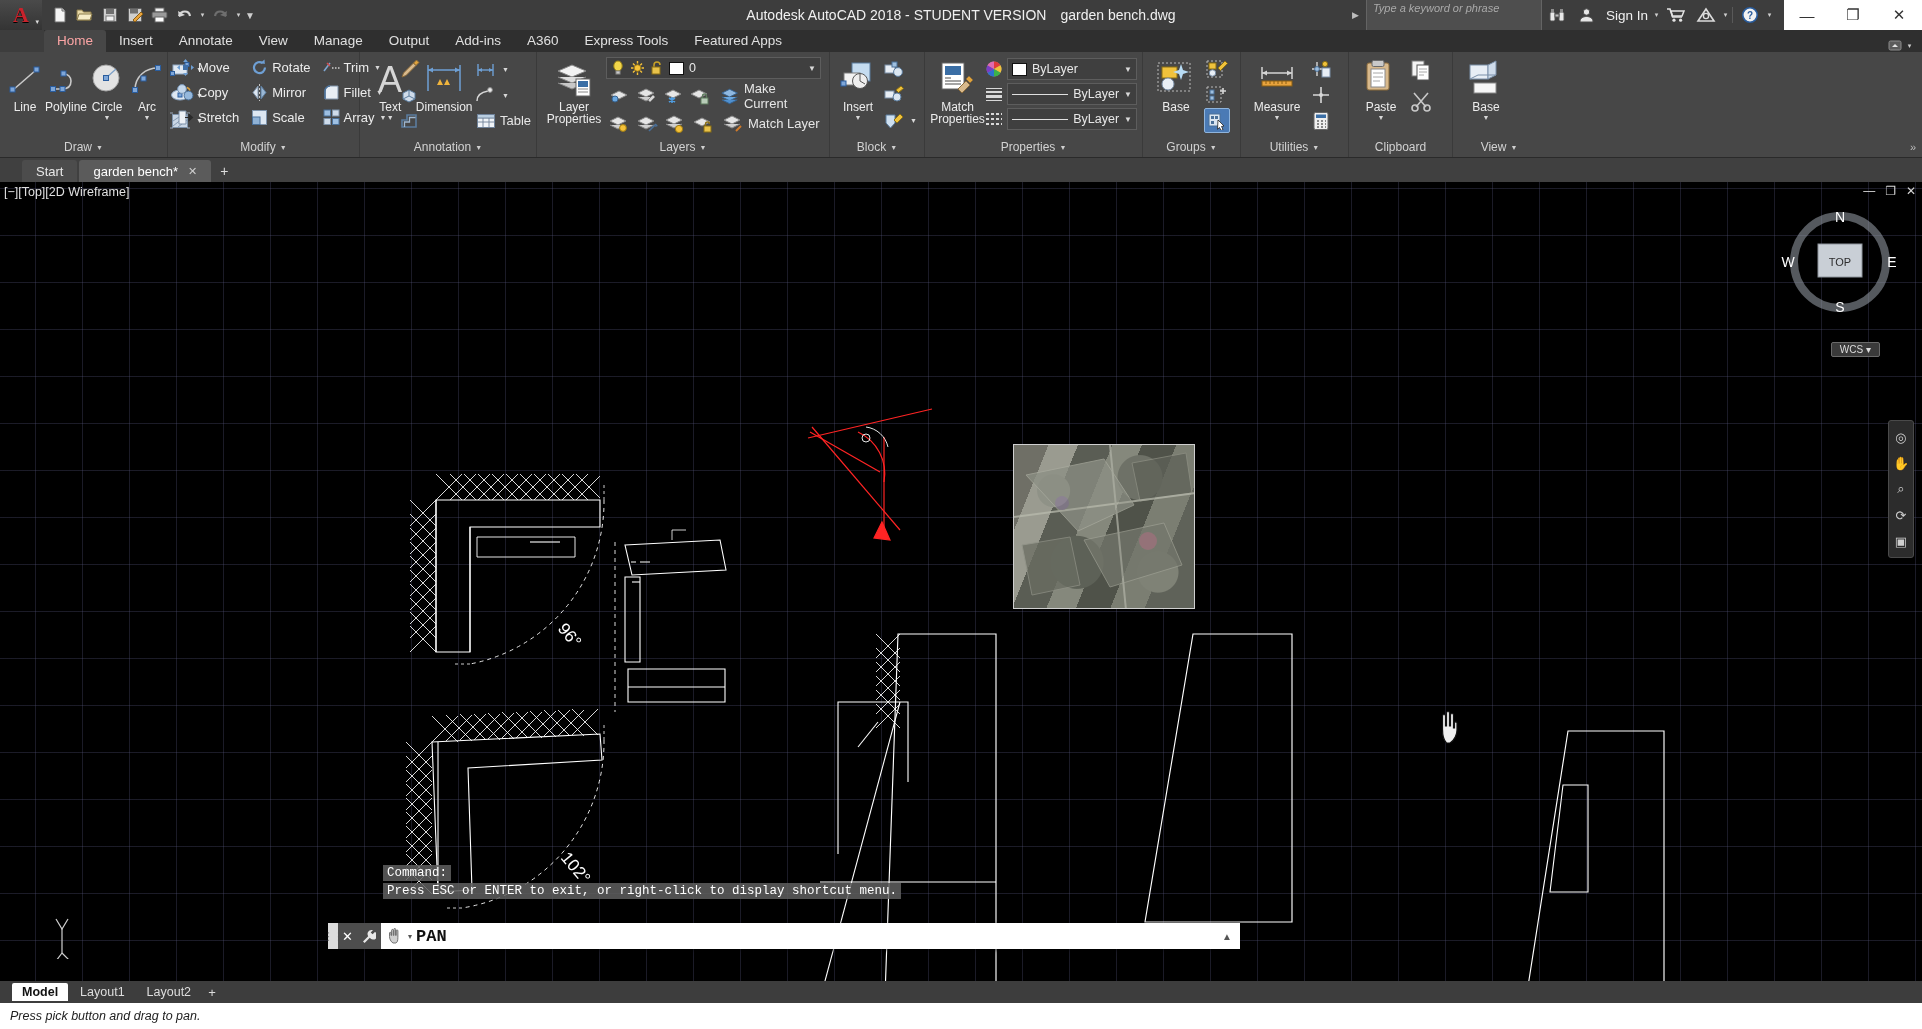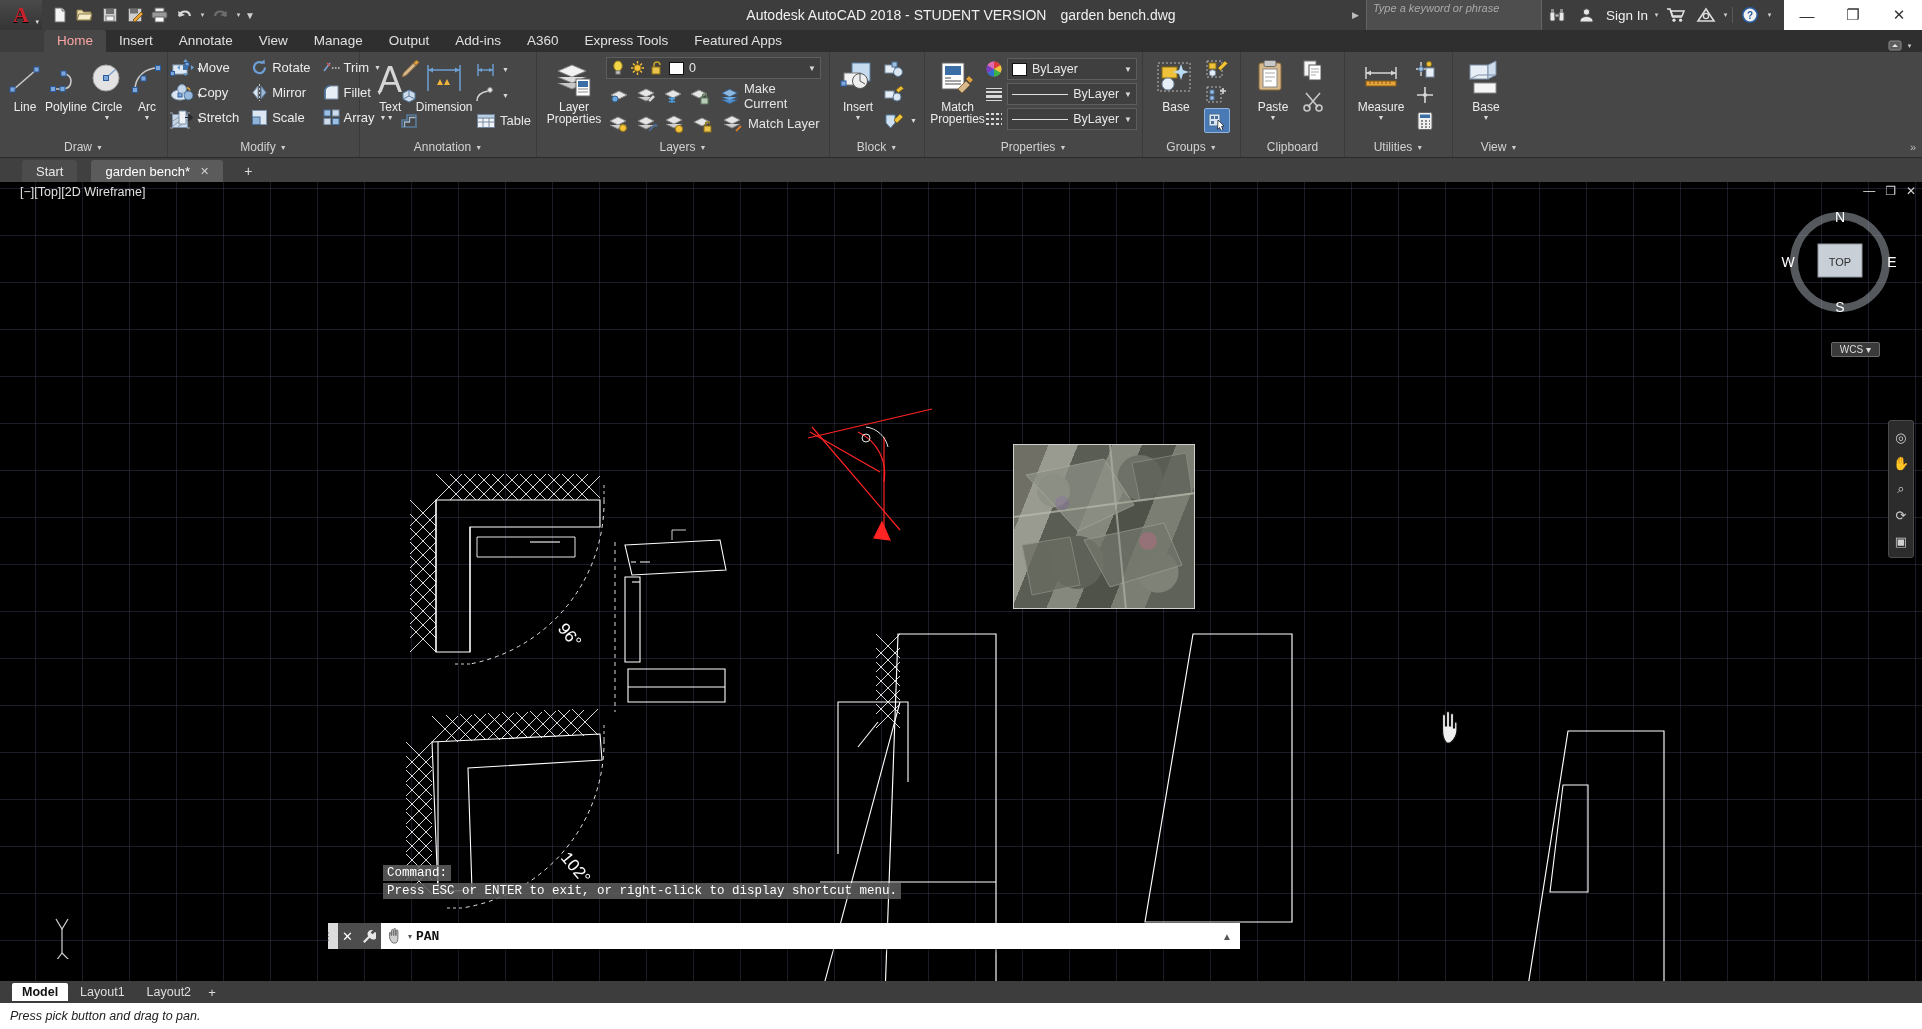--- a/index.html
+++ b/index.html
@@ -82,28 +82,28 @@
   .combo{
     height:22px;background:#3f3f3f;border:1px solid #5d5d5d;display:flex;align-items:center;
     gap:5px;padding:0 4px;color:#e8e8e8;font-size:12.5px;
   }
   .combo .arrow{margin-left:auto;font-size:8px;color:#d8d8d8;}
   .swatch{width:15px;height:13px;background:#fff;border:1px solid #111;}
 
   
   .filetabs{height:24px;background:#404040;display:flex;align-items:flex-end;flex:0 0 24px;}
   .ftab{height:22px;display:flex;align-items:center;padding:0 14px;font-size:13px;color:#e8e8e8;
-        background:#4c4c4c;margin-right:14px;border-radius:3px 3px 0 0;cursor:default;}
+        background:#4c4c4c;margin-right:2px;border-radius:3px 3px 0 0;cursor:default;}
   .ftab.active{background:#5b5b5b;color:#fff;}
   .ftab .x{margin-left:10px;font-size:11px;color:#cfcfcf;}
   .ftab-add{width:22px;height:22px;display:flex;align-items:center;justify-content:center;font-size:14px;color:#ddd;}
 
   
   .canvas{flex:1;position:relative;background:#000;overflow:hidden;}
-  .vplabel{position:absolute;left:20px;top:3px;font-size:12.5px;color:#e0e0e0;z-index:6;}
+  .vplabel{position:absolute;left:4px;top:3px;font-size:12.5px;color:#e0e0e0;z-index:6;}
   .vpctrl{position:absolute;right:6px;top:2px;display:flex;gap:10px;z-index:6;color:#d6d6d6;font-size:12px;}
   .grid{position:absolute;inset:0;
     background-image:
       linear-gradient(to right, rgba(90,90,130,.30) 1px, transparent 1px),
       linear-gradient(to bottom, rgba(90,90,130,.30) 1px, transparent 1px);
     background-size:47px 47px; background-position:-12px 6px;}
   .ucs{position:absolute;left:48px;bottom:22px;z-index:6;}
   .cursor-hand{position:absolute;left:1427px;top:528px;z-index:9;font-size:26px;color:#f2f2f2;
                transform:scaleX(-1);}
 
@@ -119,21 +119,21 @@
   .cmdhist{position:absolute;left:383px;bottom:82px;z-index:8;display:flex;flex-direction:column;gap:2px;}
   .cmdhist span{font-family:"Liberation Mono", monospace;font-size:12.5px;color:#fff;
     background:rgba(95,95,95,.85);padding:1px 4px;align-self:flex-start;white-space:nowrap;}
   .cmdline{position:absolute;left:328px;bottom:32px;width:912px;height:26px;background:#fff;
     display:flex;align-items:center;z-index:9;box-shadow:0 1px 4px rgba(0,0,0,.6);}
   .cmd-grip{width:10px;height:26px;background:#dcdcdc;display:flex;align-items:center;justify-content:center;
             color:#8a8a8a;font-size:11px;letter-spacing:-1px;}
   .cmd-close{width:19px;height:26px;background:#4d4d4d;color:#fff;display:flex;align-items:center;justify-content:center;font-size:13px;}
   .cmd-tool{width:24px;height:26px;background:#4d4d4d;color:#e8e8e8;display:flex;align-items:center;justify-content:center;font-size:12px;}
   .cmd-prompt{display:flex;align-items:center;gap:4px;padding:0 6px;flex:1;}
-  .cmd-text{font-family:"Liberation Mono", monospace;font-size:13px;font-weight:bold;color:#111;}
+  .cmd-text{font-family:"Liberation Mono", monospace;font-size:17px;font-weight:bold;color:#111;}
   .cmd-up{padding-right:8px;color:#555;font-size:10px;}
 
   
   .layouts{height:22px;background:#3d3d3d;display:flex;align-items:center;flex:0 0 22px;padding-left:12px;gap:2px;}
   .ltab{padding:2px 10px;font-size:12.5px;color:#dedede;border-radius:2px 2px 0 0;cursor:default;}
   .ltab.active{background:#fff;color:#111;font-weight:bold;}
   .ltab-add{width:18px;text-align:center;color:#ddd;font-size:13px;}
   .statusbar{height:26px;background:#fff;color:#222;display:flex;align-items:center;flex:0 0 26px;
              padding-left:10px;font-size:12.5px;font-style:italic;}
 
@@ -818,56 +818,20 @@
               </svg>
             </span>
         </div>
       </div>
       <div class="panel-title">
         <span>Groups</span>
         <span class="cd">▼</span>
       </div>
     </div>
 
-    <div class="panel" style="width:104px">
-      <div class="panel-body">
-        <div class="big" style="width:54px">
-          <span class="ico">
-            <svg width="42" height="40" viewBox="0 0 42 40">
-                <rect x="7" y="4" width="22" height="27" rx="2" fill="#d8b98c" stroke="#8a6a3a"></rect>
-                <rect x="12" y="1.5" width="12" height="6" rx="1.5" fill="#c9c9c9" stroke="#6a6a6a"></rect>
-                <rect x="11" y="10" width="14" height="18" fill="#fff" stroke="#8a8a8a"></rect>
-                <path d="M13 14h10M13 18h10M13 22h7" stroke="#a8a8a8"></path>
-              </svg>
-          </span>
-          <span class="lbl">Paste</span>
-          <span class="dd">▼</span>
-        </div>
-        <div class="minigrid" style="justify-content:flex-start;gap:6px">
-          <span class="mbtn">
-              <svg width="24" height="22" viewBox="0 0 24 22">
-                <rect x="3" y="2" width="12" height="15" fill="#f4f4f4" stroke="#7a7a7a"></rect>
-                <rect x="8" y="6" width="12" height="15" fill="#fff" stroke="#555"></rect>
-                <path d="M10 10h8M10 13h8M10 16h5" stroke="#aaa"></path>
-              </svg>
-            </span>
-          <span class="mbtn">
-              <svg width="24" height="22" viewBox="0 0 24 22">
-                <path d="M5 3l12 14M19 3L7 17" stroke="#c8c8c8" stroke-width="1.6"></path>
-                <circle cx="6" cy="18" r="3" fill="none" stroke="#c8c8c8" stroke-width="1.6"></circle>
-                <circle cx="18" cy="18" r="3" fill="none" stroke="#c8c8c8" stroke-width="1.6"></circle>
-              </svg>
-            </span>
-        </div>
-      </div>
-      <div class="panel-title">
-        <span>Clipboard</span>
-      </div>
-    </div>
-
     <div class="panel" style="width:108px">
       <div class="panel-body">
         <div class="big" style="width:62px">
           <span class="ico">
             <svg width="46" height="40" viewBox="0 0 46 40">
                 <line x1="8" y1="8" x2="8" y2="20" stroke="#d4d4d4" stroke-width="1.5"></line>
                 <line x1="38" y1="8" x2="38" y2="20" stroke="#d4d4d4" stroke-width="1.5"></line>
                 <line x1="8" y1="14" x2="38" y2="14" stroke="#d4d4d4" stroke-width="1.5"></line>
                 <path d="M8 14l5-2.5v5zM38 14l-5-2.5v5z" fill="#d4d4d4"></path>
                 <rect x="8" y="22" width="30" height="5" fill="#e8a33d" stroke="#8a5f14"></rect>
@@ -897,20 +861,56 @@
                 <rect x="4" y="1.5" width="14" height="17" rx="1.5" fill="#f0f0f0" stroke="#666"></rect>
                 <rect x="6" y="3.5" width="10" height="3.5" fill="#3a6ea5"></rect>
                 <path d="M7 10h2M11 10h2M15 10h1M7 13h2M11 13h2M15 13h1M7 16h2M11 16h2M15 16h1" stroke="#666" stroke-width="1.6"></path>
               </svg>
             </span>
         </div>
       </div>
       <div class="panel-title">
         <span>Utilities</span>
         <span class="cd">▼</span>
+      </div>
+    </div>
+
+    <div class="panel" style="width:104px">
+      <div class="panel-body">
+        <div class="big" style="width:54px">
+          <span class="ico">
+            <svg width="42" height="40" viewBox="0 0 42 40">
+                <rect x="7" y="4" width="22" height="27" rx="2" fill="#d8b98c" stroke="#8a6a3a"></rect>
+                <rect x="12" y="1.5" width="12" height="6" rx="1.5" fill="#c9c9c9" stroke="#6a6a6a"></rect>
+                <rect x="11" y="10" width="14" height="18" fill="#fff" stroke="#8a8a8a"></rect>
+                <path d="M13 14h10M13 18h10M13 22h7" stroke="#a8a8a8"></path>
+              </svg>
+          </span>
+          <span class="lbl">Paste</span>
+          <span class="dd">▼</span>
+        </div>
+        <div class="minigrid" style="justify-content:flex-start;gap:6px">
+          <span class="mbtn">
+              <svg width="24" height="22" viewBox="0 0 24 22">
+                <rect x="3" y="2" width="12" height="15" fill="#f4f4f4" stroke="#7a7a7a"></rect>
+                <rect x="8" y="6" width="12" height="15" fill="#fff" stroke="#555"></rect>
+                <path d="M10 10h8M10 13h8M10 16h5" stroke="#aaa"></path>
+              </svg>
+            </span>
+          <span class="mbtn">
+              <svg width="24" height="22" viewBox="0 0 24 22">
+                <path d="M5 3l12 14M19 3L7 17" stroke="#c8c8c8" stroke-width="1.6"></path>
+                <circle cx="6" cy="18" r="3" fill="none" stroke="#c8c8c8" stroke-width="1.6"></circle>
+                <circle cx="18" cy="18" r="3" fill="none" stroke="#c8c8c8" stroke-width="1.6"></circle>
+              </svg>
+            </span>
+        </div>
+      </div>
+      <div class="panel-title">
+        <span>Clipboard</span>
       </div>
     </div>
 
     <div class="panel" style="width:92px;border-right:none">
       <div class="panel-body">
         <div class="big" style="width:56px">
           <span class="ico">
             <svg width="44" height="40" viewBox="0 0 44 40">
                 <rect x="6" y="6" width="18" height="14" fill="#e8eef5" stroke="#7a8fa8"></rect>
                 <path d="M24 6l8-4v14l-8 4z" fill="#cfdceb" stroke="#7a8fa8"></path>

